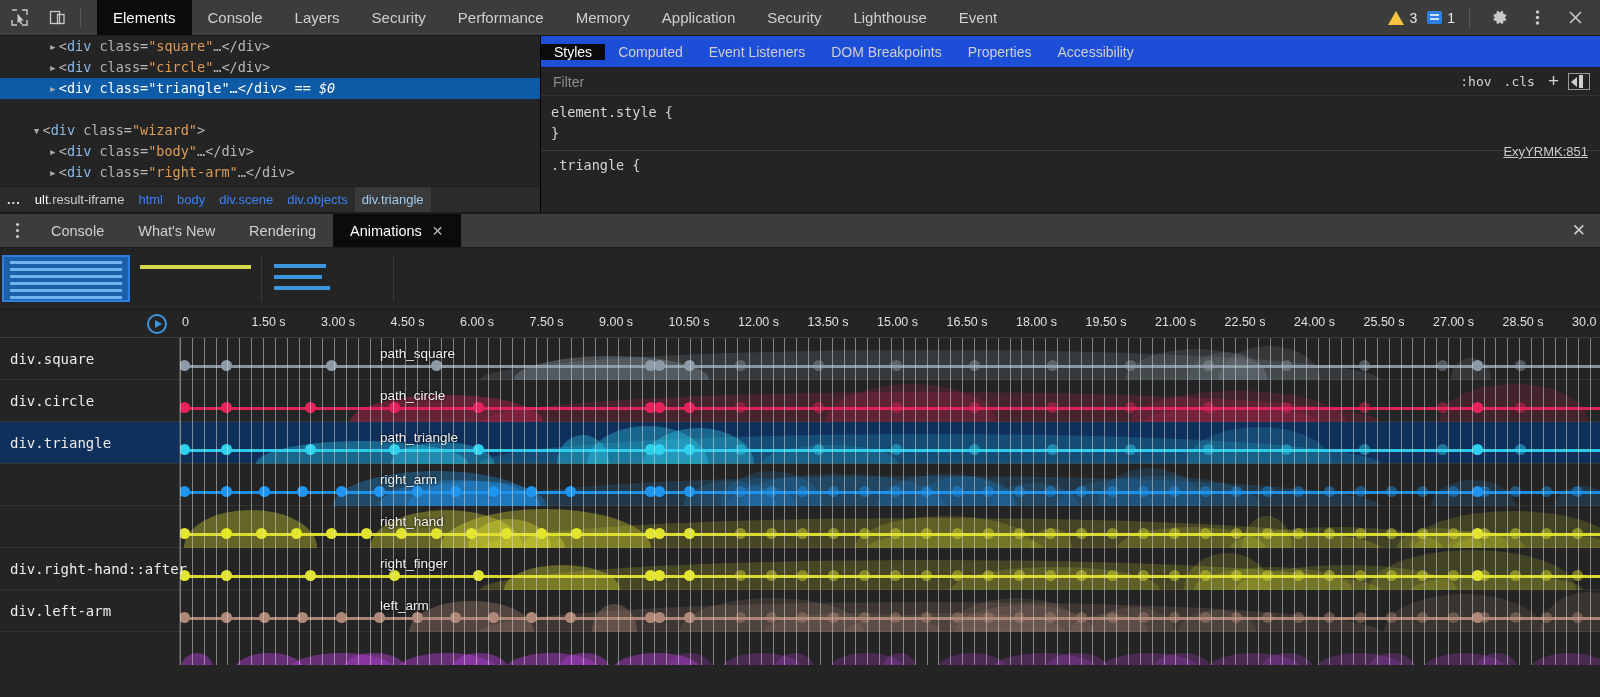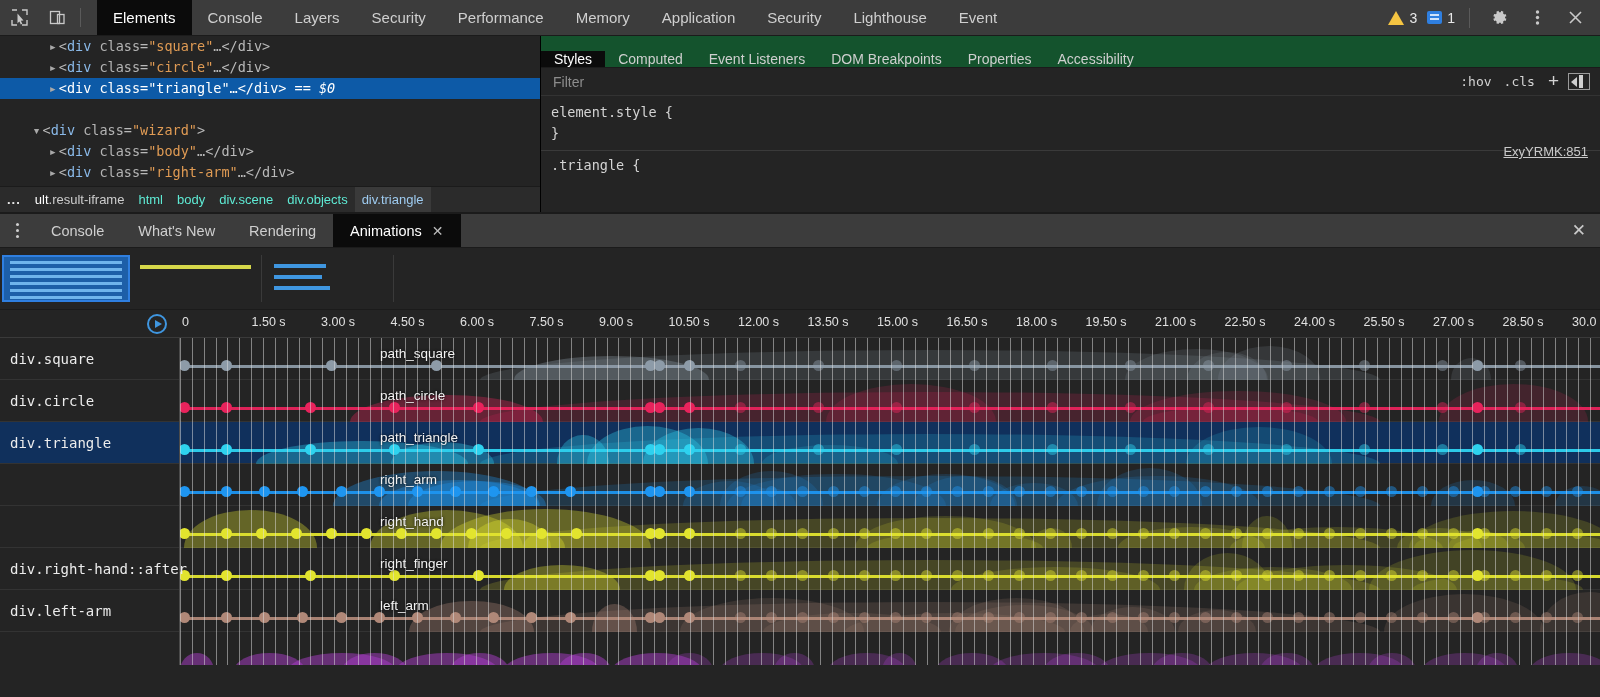--- a/index.html
+++ b/index.html
@@ -71,34 +71,34 @@
   }
   #domscroll > i { display: block; position: absolute; top: 6px; left: 1px; width: 5px; height: 110px; background: #4d4d4d; border-radius: 3px; }
 
   
   #breadcrumb {
     position: absolute; top: 186px; left: 0; width: 540px; height: 26px;
     background: #2b2b2b; display: flex; align-items: center;
     border-top: 1px solid #1b1b1b;
     font-size: 13px; overflow: hidden;
   }
-  .crumb { padding: 0 7px; color: #5eead4; white-space: nowrap; cursor: pointer; line-height: 26px; }
+  .crumb { padding: 0 7px; color: #3b82f6; white-space: nowrap; cursor: pointer; line-height: 26px; }
   .crumb.dots { color: #e8e8e8; font-weight: bold; letter-spacing: 1px; }
   .crumb.first { color: #e8e8e8; }
   .crumb.first b { color: #ffffff; font-weight: normal; }
   .crumb.first span { color: #cdcdcd; }
   .crumb.active { background: #3a3a3a; color: #9ecbf0; }
 
   
   #stylespanel {
     position: absolute; top: 36px; left: 540px; width: 1060px; height: 176px;
     background: #242424; border-left: 1px solid #000;
   }
   #styletabs {
-    height: 32px; background: #14532d; display: flex; align-items: flex-end;
+    height: 32px; background: #1d4ed8; display: flex; align-items: center;
     border-bottom: 1px solid #1b1b1b;
   }
   .stab { display: flex; align-items: center; padding: 0 13px; font-size: 14px; color: #cfcfcf; cursor: pointer; white-space: nowrap; }
   .stab.active { background: #0b0b0b; color: #fff; }
   #filterbar {
     height: 28px; display: flex; align-items: center; background: #242424;
     border-bottom: 1px solid #333;
   }
   #filterinput {
     flex: 1; background: transparent; border: 0; outline: none;

